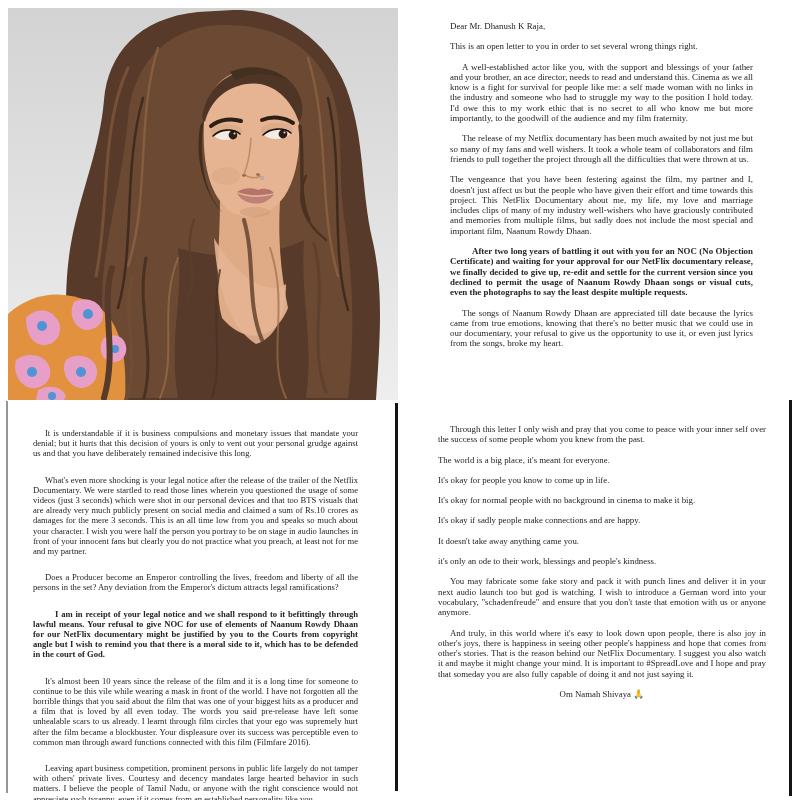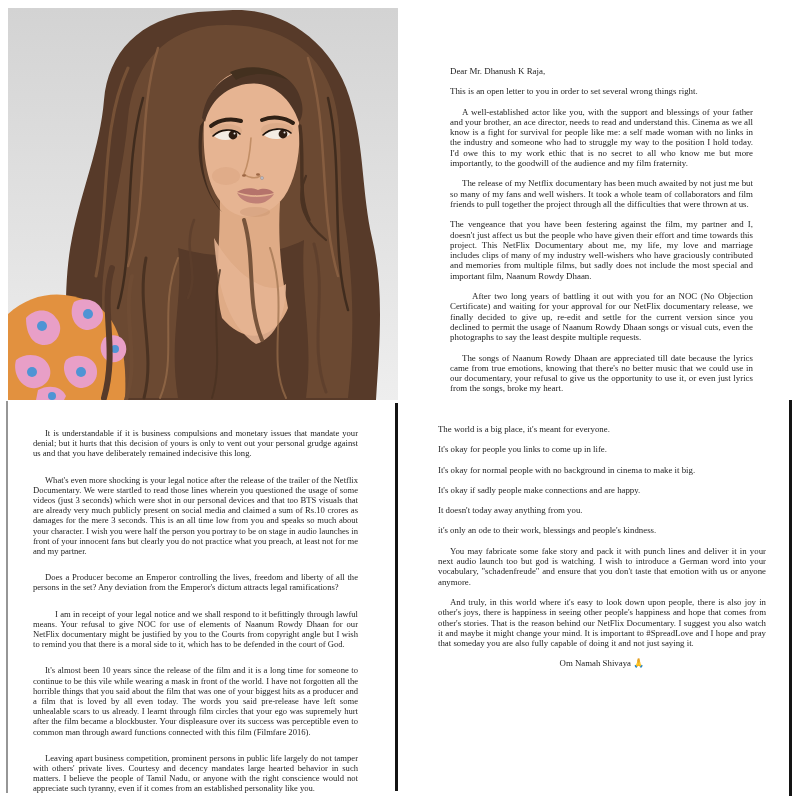--- a/index.html
+++ b/index.html
@@ -7,29 +7,29 @@
     position:relative; width:800px; height:800px; background:#ffffff;
     font-family:"Liberation Serif", serif; overflow:hidden;
   }
   .quad { position:absolute; box-sizing:border-box; }
   .photo-panel { left:8px; top:8px; width:390px; height:392px; }
   .photo-panel svg { display:block; width:390px; height:392px; }
 
   .page { color:#242424; text-align:justify; }
   .page p { margin:0 0 10px 0; }
   .page-1 { left:400px; top:0; width:400px; height:405px; padding:21px 47px 0 50px;
-            font-size:8.9px; line-height:10.3px;margin-top:45px; }
+            font-size:8.9px; line-height:10.3px; }
   .page-2 { left:0; top:405px; width:400px; height:395px; padding:7px 42px 0 33px;
             font-size:8.6px; line-height:10.2px; }
   .page-2 p { margin:16px 0 9px 0; }
   .page-3 { left:400px; top:405px; width:400px; height:395px; padding:19px 34px 0 38px;
             font-size:8.8px; line-height:10.3px; }
 
   .ind  { text-indent:12px; }
-  .ind2 { text-indent:22px; }
+  .ind2 { text-indent:22px;font-weight:bold; }
   .sline { text-align:left; margin:0; }
   .slines-block { margin:0 0 10px 0; }
   .closing { text-align:center; margin-top:6px; }
   .emoji { color:#e7b42c; font-size:9px; }
 
   .vline { position:absolute; }
   .vline-left  { left:6px;  top:401px; width:2px; height:392px; background:#969696; }
   .vline-mid   { left:395px; top:403px; width:3px; height:388px; background:#141414; }
   .vline-right { left:789px; top:400px; width:3px; height:396px; background:#141414; }
 </style>
@@ -143,26 +143,27 @@
   <div class="quad page page-2">
     <p class="ind">It is understandable if it is business compulsions and monetary issues that mandate your denial; but it hurts that this decision of yours is only to vent out your personal grudge against us and that you have deliberately remained indecisive this long.</p>
     <p class="ind">What's even more shocking is your legal notice after the release of the trailer of the Netflix Documentary. We were startled to read those lines wherein you questioned the usage of some videos (just 3 seconds) which were shot in our personal devices and that too BTS visuals that are already very much publicly present on social media and claimed a sum of Rs.10 crores as damages for the mere 3 seconds. This is an all time low from you and speaks so much about your character. I wish you were half the person you portray to be on stage in audio launches in front of your innocent fans but clearly you do not practice what you preach, at least not for me and my partner.</p>
     <p class="ind">Does a Producer become an Emperor controlling the lives, freedom and liberty of all the persons in the set? Any deviation from the Emperor's dictum attracts legal ramifications?</p>
     <p class="ind2">I am in receipt of your legal notice and we shall respond to it befittingly through lawful means. Your refusal to give NOC for use of elements of Naanum Rowdy Dhaan for our NetFlix documentary might be justified by you to the Courts from copyright angle but I wish to remind you that there is a moral side to it, which has to be defended in the court of God.</p>
     <p class="ind">It's almost been 10 years since the release of the film and it is a long time for someone to continue to be this vile while wearing a mask in front of the world. I have not forgotten all the horrible things that you said about the film that was one of your biggest hits as a producer and a film that is loved by all even today. The words you said pre-release have left some unhealable scars to us already. I learnt through film circles that your ego was supremely hurt after the film became a blockbuster. Your displeasure over its success was perceptible even to common man through award functions connected with this film (Filmfare 2016).</p>
     <p class="ind">Leaving apart business competition, prominent persons in public life largely do not tamper with others' private lives. Courtesy and decency mandates large hearted behavior in such matters. I believe the people of Tamil Nadu, or anyone with the right conscience would not appreciate such tyranny, even if it comes from an established personality like you.</p>
   </div>
 
   <div class="quad page page-3">
+    <p class="ind">Through this letter I only wish and pray that you come to peace with your inner self over the success of some people whom you knew from the past.</p>
     <div class="slines-block">
       <p class="sline">The world is a big place, it's meant for everyone.</p>
-      <p class="sline">It's okay for people you links to come up in life.</p>
+      <p class="sline">It's okay for people you know to come up in life.</p>
       <p class="sline">It's okay for normal people with no background in cinema to make it big.</p>
       <p class="sline">It's okay if sadly people make connections and are happy.</p>
-      <p class="sline">It doesn't today away anything from you.</p>
+      <p class="sline">It doesn't take away anything came you.</p>
       <p class="sline">it's only an ode to their work, blessings and people's kindness.</p>
     </div>
     <p class="ind">You may fabricate some fake story and pack it with punch lines and deliver it in your next audio launch too but god is watching. I wish to introduce a German word into your vocabulary, "schadenfreude" and ensure that you don't taste that emotion with us or anyone anymore.</p>
     <p class="ind">And truly, in this world where it's easy to look down upon people, there is also joy in other's joys, there is happiness in seeing other people's happiness and hope that comes from other's stories. That is the reason behind our NetFlix Documentary. I suggest you also watch it and maybe it might change your mind. It is important to #SpreadLove and I hope and pray that someday you are also fully capable of doing it and not just saying it.</p>
     <p class="closing"><span>Om Namah Shivaya</span> <span class="emoji">🙏</span></p>
   </div>
 
   <div class="vline vline-left"></div>
   <div class="vline vline-mid"></div>
   <div class="vline vline-right"></div>

